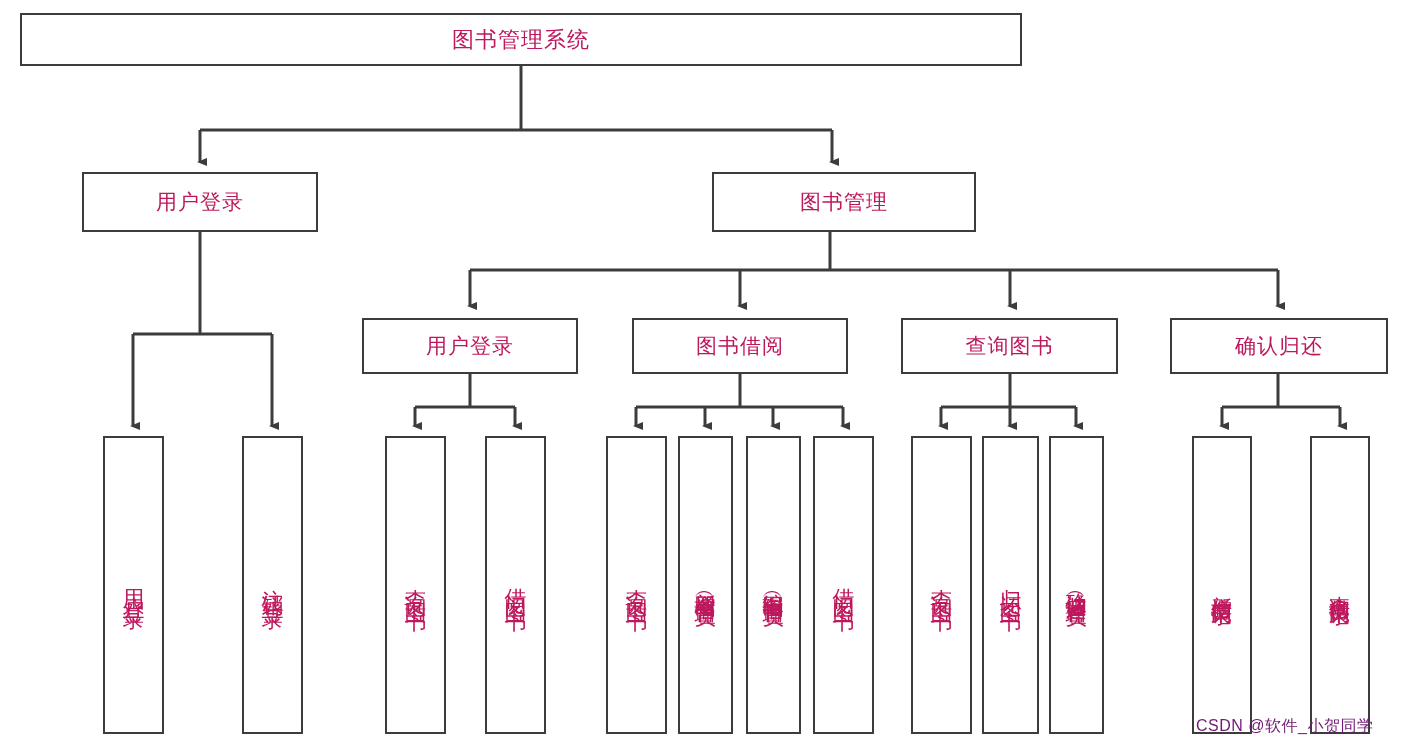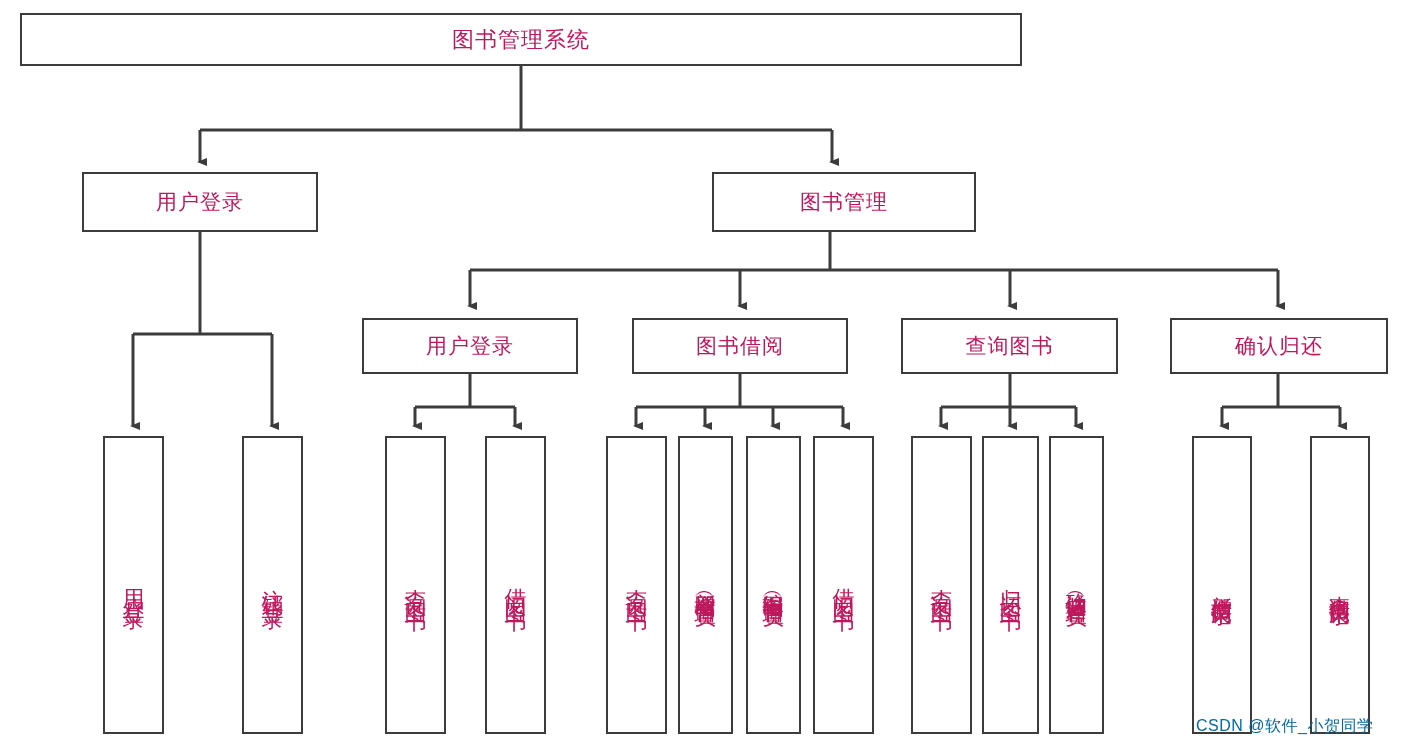--- a/index.html
+++ b/index.html
@@ -64,21 +64,21 @@
     letter-spacing: 7px;
     white-space: nowrap;
   }
   .node.vert.tight .label {
     font-size: 21px;
     letter-spacing: 2px;
   }
   .watermark {
     position: absolute;
     font-size: 16px;
-    color: #0369a1;
+    color: #701a75;
     white-space: nowrap;
     letter-spacing: 0.5px;
   }
 </style>
 </head>
 <body>
 
 <div id="canvas">
 
   <svg class="lines" viewBox="0 0 1405 747">

